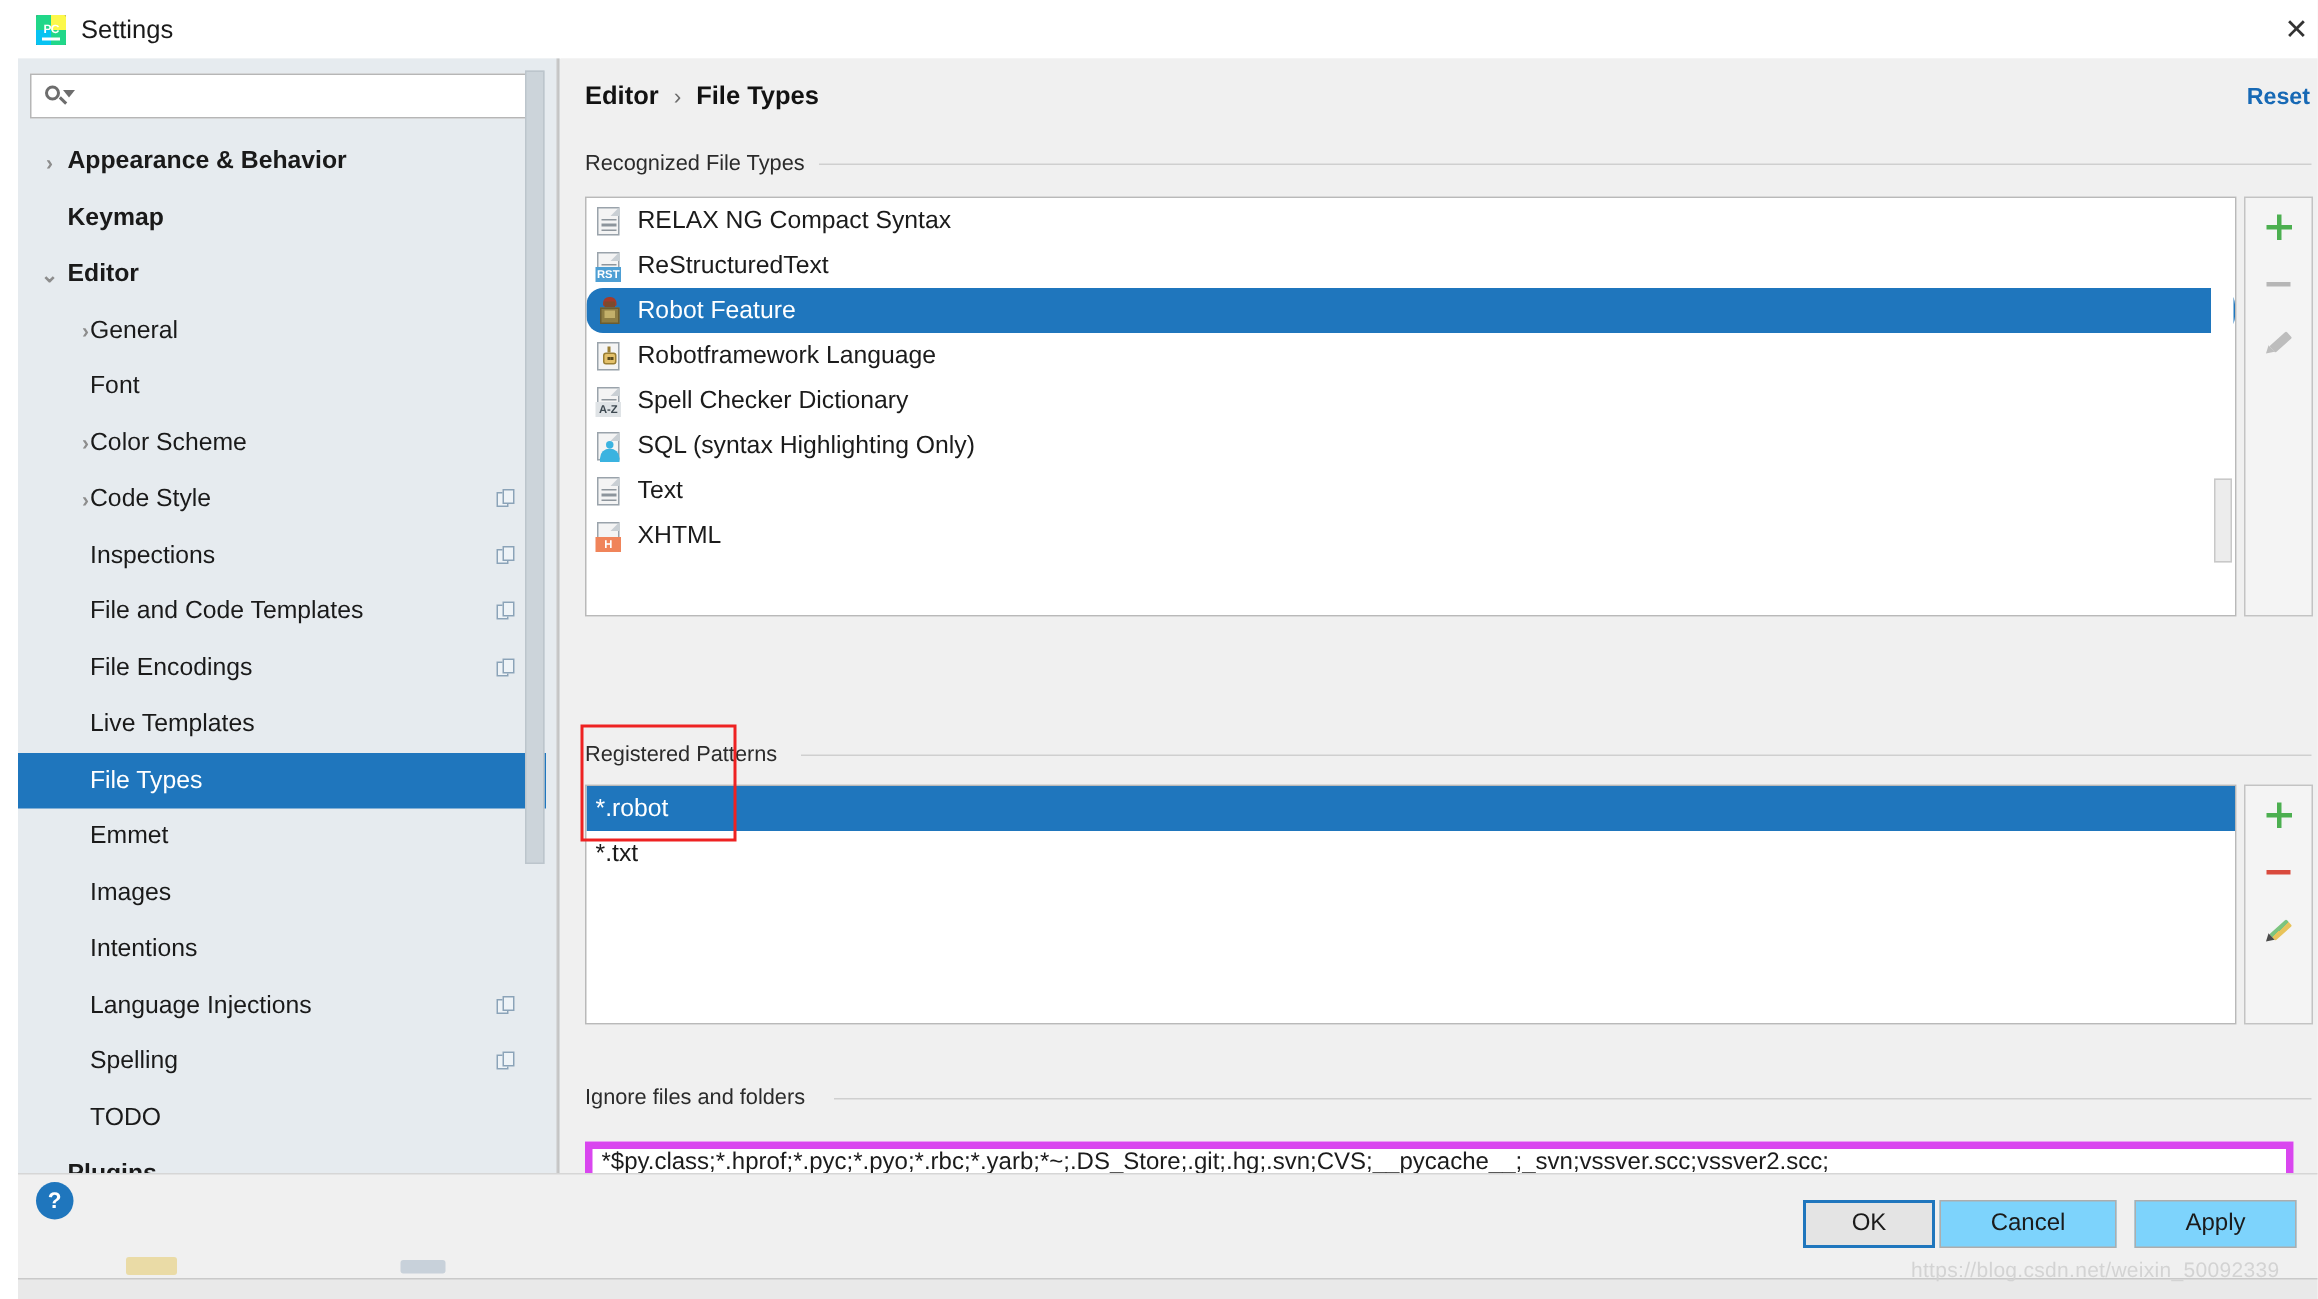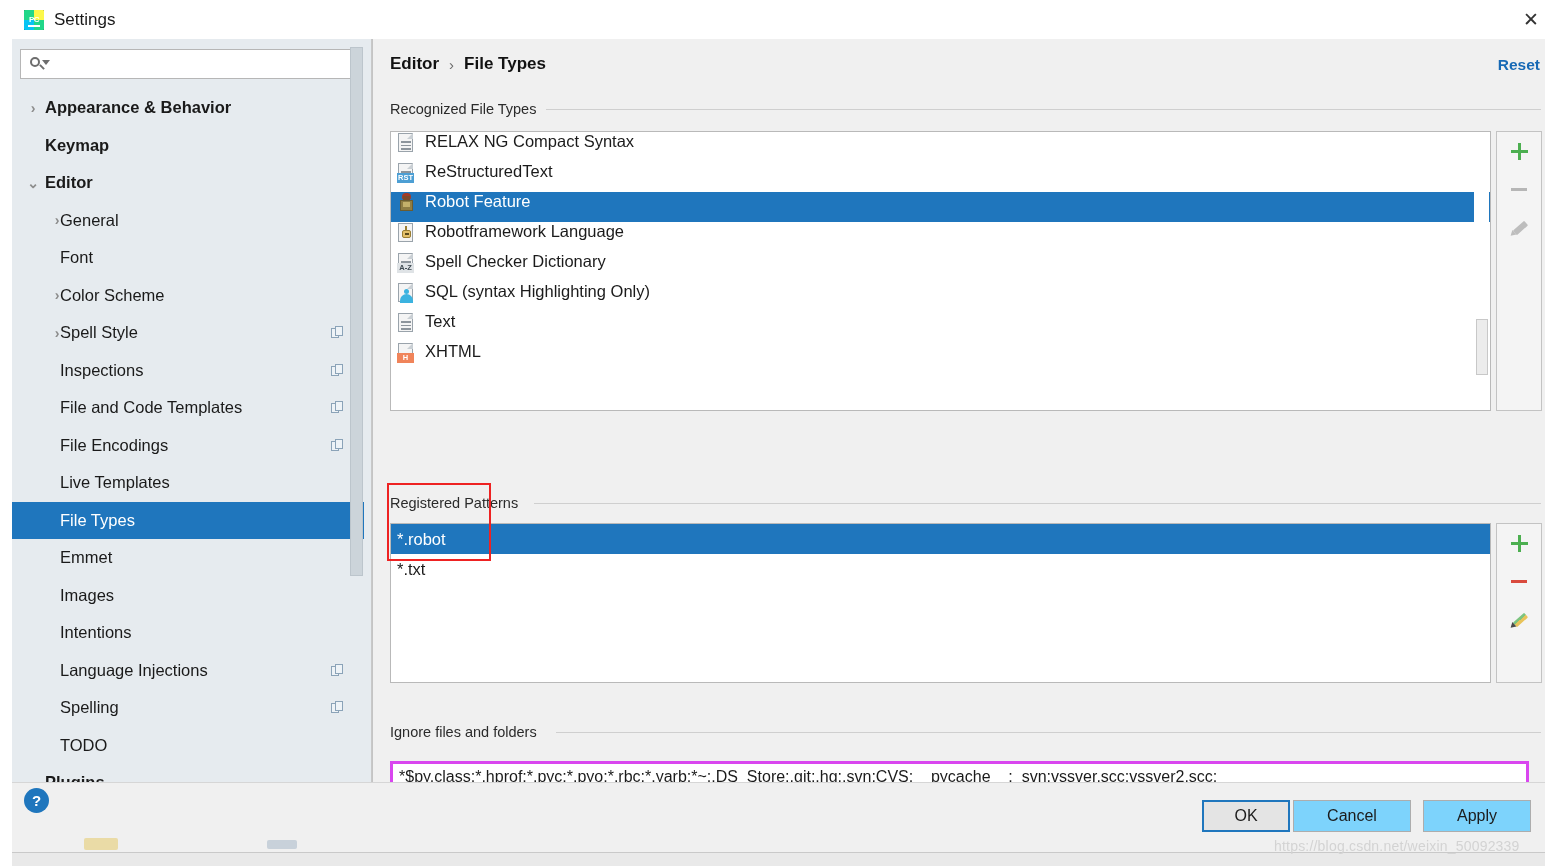--- a/index.html
+++ b/index.html
@@ -126,24 +126,24 @@
   .section-rule {
     position: absolute; height: 1px; background: #cfcfcf; z-index: 1;
   }
 
   
   .rec-list {
     position: absolute; left: 16px; top: 92px; width: 1101px; height: 280px;
     background: #ffffff; border: 1px solid #b9b9b9; overflow: hidden;
   }
   .ft-row {
-    height: 30px; display: flex; padding-left: 5px;
+    height: 30px; display: flex; align-items: center; padding-left: 5px;
     font-size: 16.5px; color: #1b1b1b; cursor: default;
   }
-  .ft-row.selected { background: #1f76bd; color: #ffffff; }
+  .ft-row.selected { background: #1f76bd; color: #ffffff; border-radius: 11px; }
   .ft-icon { width: 20px; height: 21px; margin-right: 9px; flex: 0 0 auto; position: relative; }
   .doc {
     position: absolute; left: 2px; top: 1px; width: 15px; height: 19px;
     background: #f4f4f4; border: 1px solid #9aa3ab;
   }
   .doc::after {
     content: ""; position: absolute; right: -1px; top: -1px;
     border-width: 0 0 6px 6px; border-style: solid;
     border-color: transparent transparent #c9cfd4 transparent;
   }
@@ -252,22 +252,22 @@
   }
   .pat-row.selected { background: #1f76bd; color: #ffffff; }
   .redbox {
     position: absolute; left: 375px; top: 483px; width: 104px; height: 78px;
     border: 2.5px solid #ee2222; z-index: 30; pointer-events: none;
   }
 
   
   .ignore-field {
     position: absolute; left: 16px; top: 722px; width: 1139px; height: 32px;
-    background: #ffffff; border: 3px solid #d946ef;
-    display: flex; align-items: center; padding: 0 6px;
+    background: #ffffff; border: 5px solid #d946ef;
+    display: flex; align-items: flex-start; padding: 0 6px;
   }
   .ignore-field input {
     width: 100%; border: none; outline: none; font-size: 16px; color: #1b1b1b;
     font-family: "Liberation Sans", sans-serif; background: transparent;
   }
 
   
   .footer {
     position: absolute; left: 0; top: 782px; width: 1545px; height: 70px;
     background: #f0f0f0; border-top: 1px solid #d6d6d6;
@@ -351,21 +351,21 @@
           <div class="tree-item lvl1">
             <span class="chev"></span>
             <span class="lbl">Font</span>
           </div>
           <div class="tree-item lvl1">
             <span class="chev">›</span>
             <span class="lbl">Color Scheme</span>
           </div>
           <div class="tree-item lvl1">
             <span class="chev">›</span>
-            <span class="lbl">Spell Style</span>
+            <span class="lbl">Code Style</span>
             <span class="copy-badge">
               <i class="a"></i>
               <i class="b"></i>
             </span>
           </div>
           <div class="tree-item lvl1">
             <span class="chev"></span>
             <span class="lbl">Inspections</span>
             <span class="copy-badge">
               <i class="a"></i>

